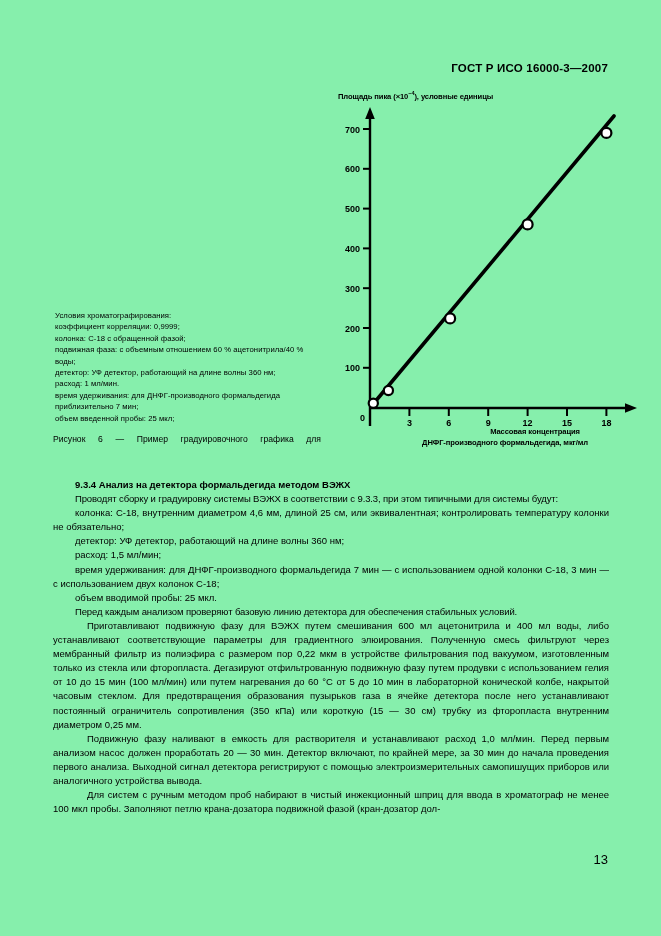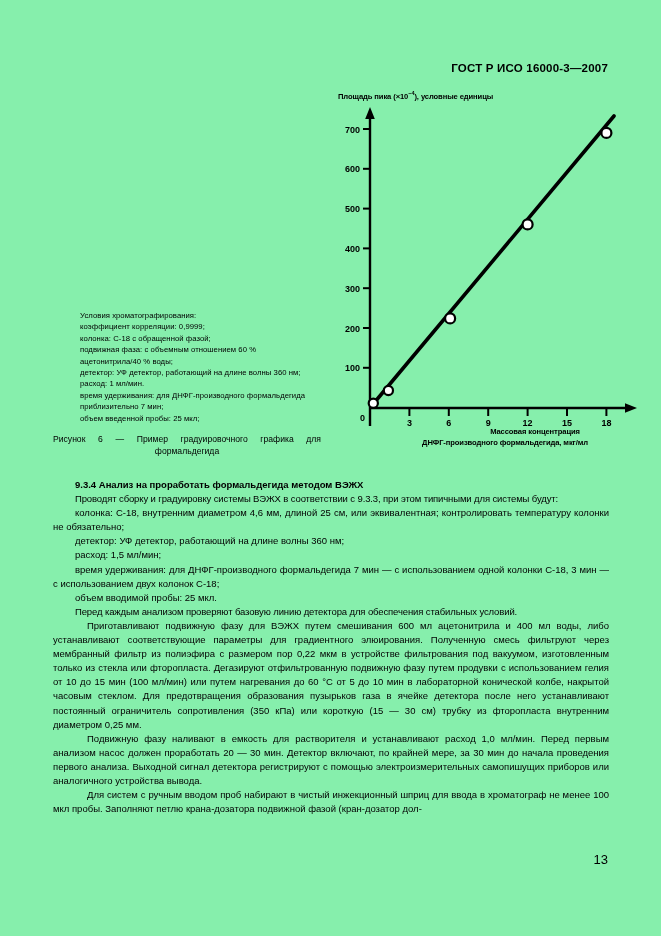--- a/index.html
+++ b/index.html
@@ -87,21 +87,21 @@
   
   .conditions {
     position: absolute;
     left: 55px;
     top: 222px;
     width: 262px;
     font-size: 7.7px;
     line-height: 11.4px;
     letter-spacing: 0.05px;
   }
-  .conditions div { white-space: normal; margin-left: 25px; }
+  .conditions div { white-space: normal; }
 
   .fig-caption {
     position: absolute;
     left: 53px;
     top: 345px;
     width: 268px;
     font-size: 8.6px;
     line-height: 12px;
   }
   .fig-caption .cap-line1 {
@@ -162,21 +162,20 @@
       <div>колонка:  С-18 с обращенной фазой;</div>
       <div>подвижная фаза:  с объемным отношением 60 % ацетонитрила/40 % воды;</div>
       <div>детектор:  УФ детектор, работающий на длине волны 360 нм;</div>
       <div>расход:  1 мл/мин.</div>
       <div>время удерживания:  для ДНФГ-производного формальдегида приблизительно 7 мин;</div>
       <div>объем введенной пробы: 25 мкл;</div>
     </div>
 
     <div class="fig-caption">
       <div class="cap-line1">Рисунок 6 — Пример градуировочного графика для</div>
-      <div class="cap-line2">формальдегида</div>
     </div>
 
     <div class="chart-wrap">
 
       <div class="y-axis-title"><span>Площадь пика (×10</span><span class="sup">−4</span><span>), условные единицы</span></div>
 
       <svg class="plot-svg" width="320" height="324" viewBox="0 0 320 324">
 
         <g>
 
@@ -246,29 +245,29 @@
       <div class="x-axis-title">
         <span class="l1">Массовая концентрация</span>
         <span class="l2">ДНФГ-производного формальдегида, мкг/мл</span>
       </div>
 
     </div>
   </div>
 
   <div class="body-text">
 
-    <div class="sec-head">9.3.4  Анализ на проработать формальдегида методом ВЭЖХ</div>
+    <div class="sec-head">9.3.4  Анализ на детектора формальдегида методом ВЭЖХ</div>
 
     <p class="para tight">Проводят сборку и градуировку системы ВЭЖХ в соответствии с 9.3.3, при этом типичными для системы будут:</p>
     <p class="para">колонка:  С-18, внутренним диаметром 4,6 мм, длиной 25 см, или эквивалентная; контролировать температуру колонки не обязательно;</p>
     <p class="para">детектор:  УФ детектор, работающий на длине волны 360 нм;</p>
     <p class="para">расход:  1,5 мл/мин;</p>
     <p class="para">время удерживания:  для ДНФГ-производного формальдегида 7 мин — с использованием одной колонки С-18, 3 мин — с использованием двух колонок С-18;</p>
     <p class="para">объем вводимой пробы:  25 мкл.</p>
     <p class="para tight">Перед каждым анализом проверяют базовую линию детектора для обеспечения стабильных условий.</p>
     <p class="para big-indent">Приготавливают подвижную фазу для ВЭЖХ путем смешивания 600 мл ацетонитрила и 400 мл воды, либо устанавливают соответствующие параметры для градиентного элюирования. Полученную смесь фильтруют через мембранный фильтр из полиэфира с размером пор 0,22 мкм в устройстве фильтрования под вакуумом, изготовленным только из стекла или фторопласта. Дегазируют отфильтрованную подвижную фазу путем продувки с использованием гелия от 10 до 15 мин (100 мл/мин) или путем нагревания до 60 °С от 5 до 10 мин в лабораторной конической колбе, накрытой часовым стеклом. Для предотвращения образования пузырьков газа в ячейке детектора после него устанавливают постоянный ограничитель сопротивления (350 кПа) или короткую (15 — 30 см) трубку из фторопласта внутренним диаметром 0,25 мм.</p>
     <p class="para big-indent">Подвижную фазу наливают в емкость для растворителя и устанавливают расход 1,0 мл/мин. Перед первым анализом насос должен проработать 20 — 30 мин. Детектор включают, по крайней мере, за 30 мин до начала проведения первого анализа. Выходной сигнал детектора регистрируют с помощью электроизмерительных самопишущих приборов или аналогичного устройства вывода.</p>
-    <p class="para big-indent">Для систем с ручным вводом проб набирают в чистый инжекционный шприц для ввода в хроматограф не менее 100 мкл пробы. Заполняют петлю крана-дозатора подвижной фазой (кран-дозатор дол-</p>
+    <p class="para big-indent">Для систем с ручным методом проб набирают в чистый инжекционный шприц для ввода в хроматограф не менее 100 мкл пробы. Заполняют петлю крана-дозатора подвижной фазой (кран-дозатор дол-</p>
   </div>
 
   <div class="page-number">13</div>
 
 </div>
 
 </body></html>

